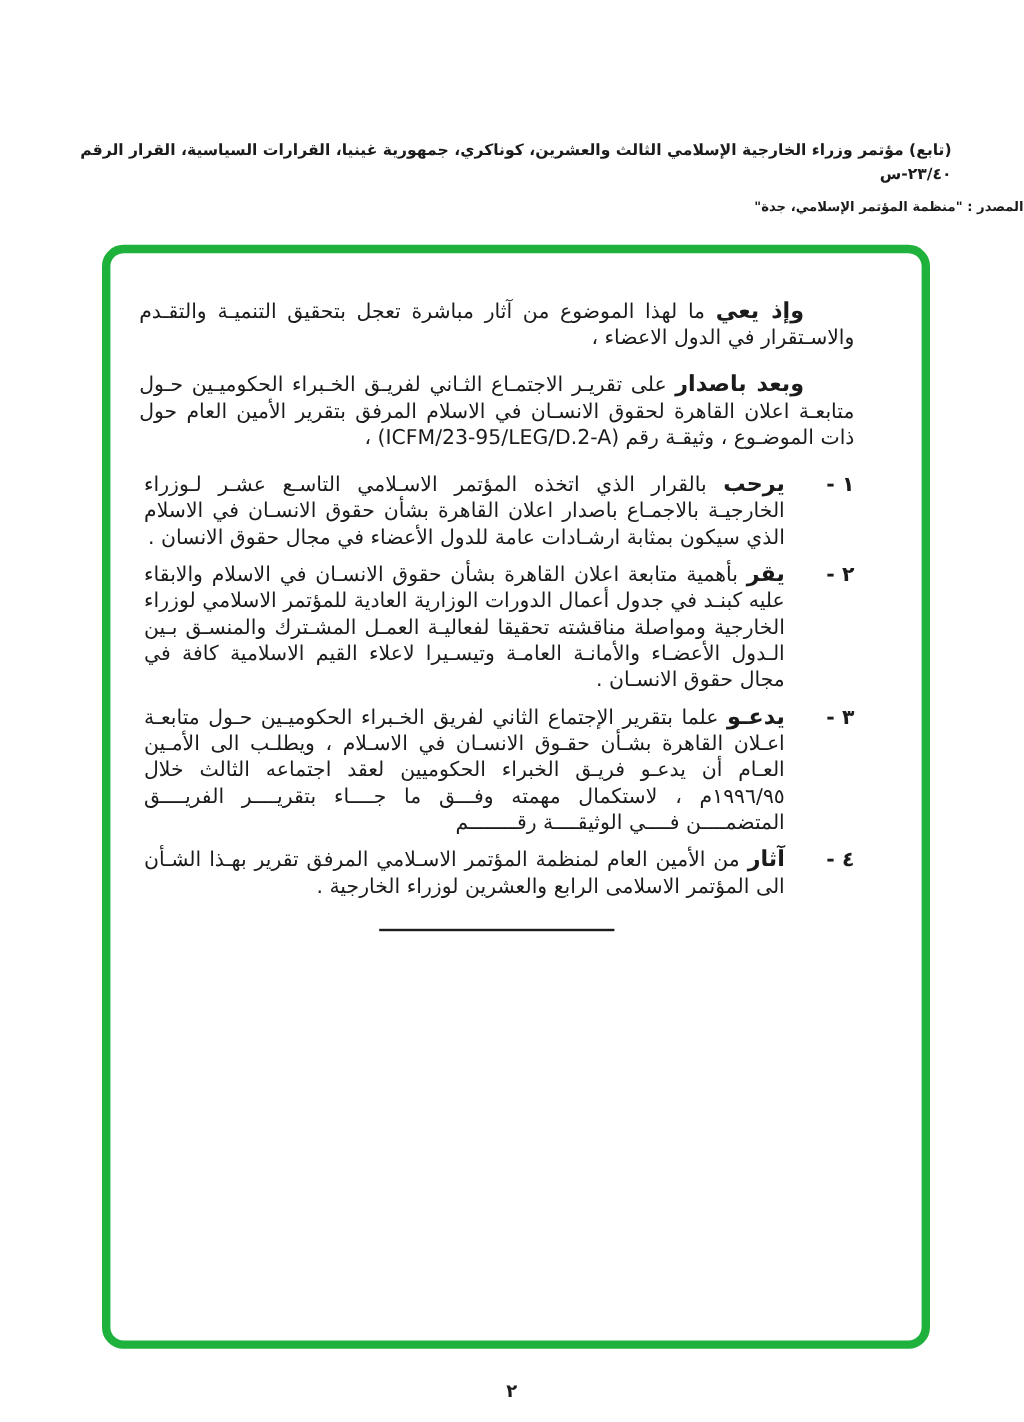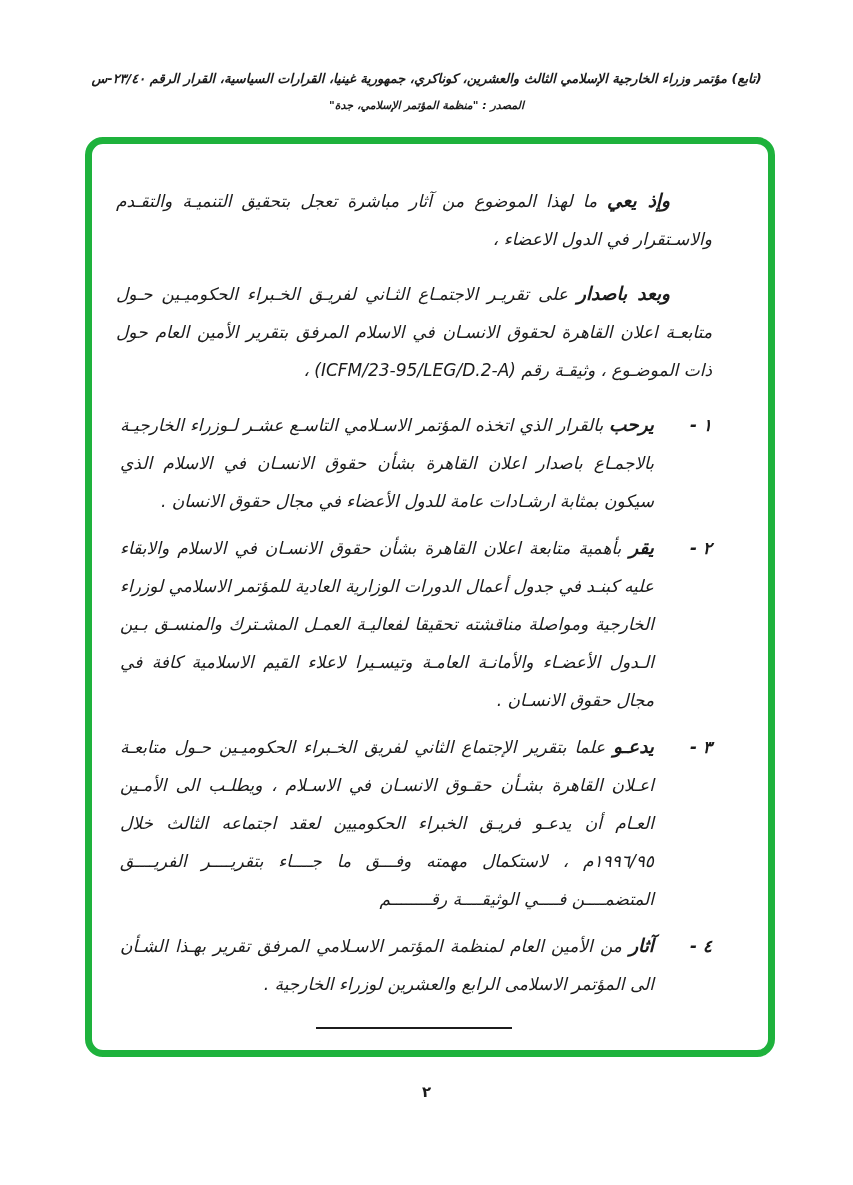--- a/index.html
+++ b/index.html
@@ -5,24 +5,22 @@
   html,body{margin:0;padding:0;}
   body{
     width:853px;height:1185px;
     background:#ffffff;
     font-family:"DejaVu Sans",sans-serif;
     color:#1b1b1b;
     position:relative;
     overflow:hidden;
   }
   .page-header{
-    padding-top:69px;
-    text-align:center;
+    padding-top:116px;
     direction:rtl;
-    font-style:italic;
   }
   .header-line1{
     font-size:13px;
     font-weight:bold;
     line-height:20px;
     padding:0 60px;
   }
   .header-line2{
     margin-top:9px;
     font-size:11px;
@@ -34,24 +32,23 @@
     margin:24px 0 0 85px;
     width:690px;
     height:920px;
     border:7px solid #1eb23c;
     border-radius:18px;
     padding:38px 56px 0 24px;
     direction:rtl;
   }
   .body-text{
     font-size:17px;
-    line-height:38px;
+    line-height:22px;
     text-align:justify;
     direction:rtl;
-    font-style:italic;
   }
   .preamble-para{
     margin:0 0 17px 0;
     text-indent:42px;
   }
   .lead{
     font-weight:bold;
     font-size:18.5px;
     letter-spacing:0.5px;
   }

